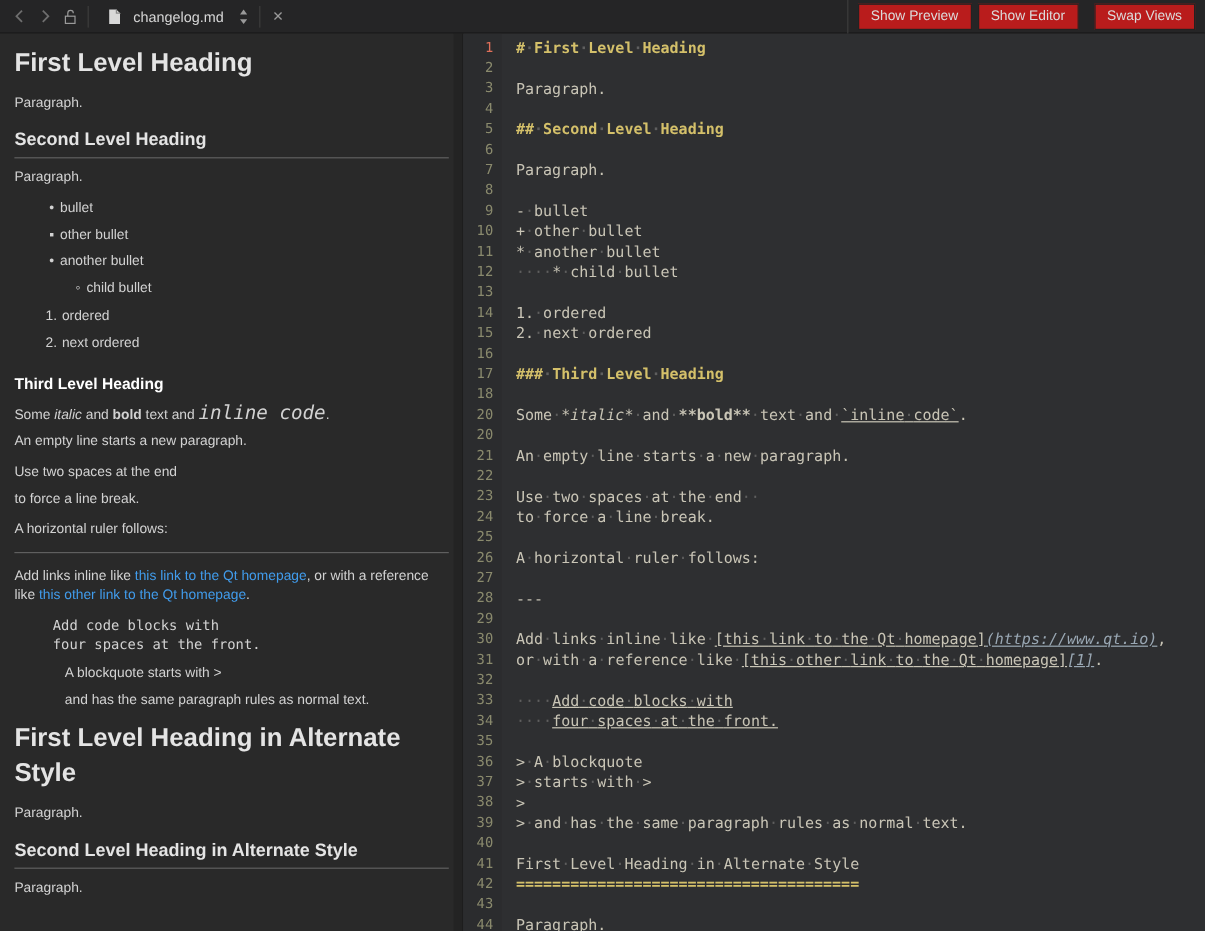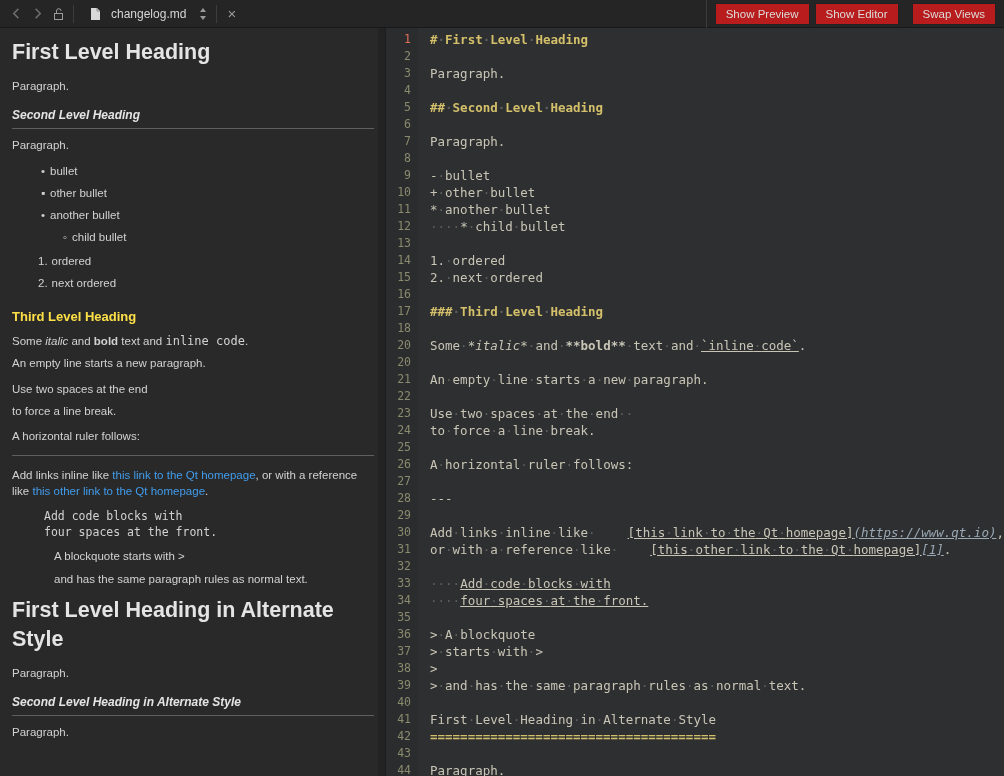--- a/index.html
+++ b/index.html
@@ -33,52 +33,52 @@
 
   
   .main { display:flex; height:748px; }
 
   
   .preview {
     width:378px; background:#292929; color:#d2d2d2;
     padding:2px 4px 0 12px; overflow:hidden; font-size:11.5px;
   }
   .pv-h1 { font-size:21.5px; font-weight:bold; color:#e4e4e4; margin:8px 0 12px; line-height:29px; }
-  .pv-h2 { font-size:12px; font-weight:bold; color:#e4e4e4; margin:14px 0 9px; padding-bottom:6px; border-bottom:1px solid #5f5f5f;font-style:italic; }
-  .pv-h3 { font-size:13px; font-weight:bold; color:#fde047; margin:15px 0 9px; }
+  .pv-h2 { font-size:15px; font-weight:bold; color:#e4e4e4; margin:14px 0 9px; padding-bottom:6px; border-bottom:1px solid #5f5f5f; }
+  .pv-h3 { font-size:13px; font-weight:bold; color:#ffffff; margin:15px 0 9px; }
   .pv-p  { font-size:11.5px; margin:7px 0; line-height:15px; }
   .pv-rich { font-size:11.5px; margin:7px 0; line-height:16px; }
   .pv-lines div { line-height:22px; }
   .pv-list, .pv-olist { margin:2px 0; }
   .pv-li { line-height:22px; padding-left:26px; }
   .pv-li.lv2 { padding-left:48px; }
   .pv-li .mk { display:inline-block; width:10px; margin-right:2px; text-align:center; }
   .pv-li .num { margin-right:4px; }
   .pv-hr { border:none; border-top:1px solid #5f5f5f; margin:11px 0 11px 0; height:0; }
   .pv-pre { font-family:"DejaVu Sans Mono", monospace; font-size:11.5px; line-height:16px; margin:9px 0 9px 32px; }
   .pv-bq { margin:9px 0; padding-left:42px; }
   .pv-bq .pv-p { margin:8px 0; }
   a.pv-link { color:#419cec; text-decoration:none; cursor:pointer; }
-  .pv-code { font-family:"DejaVu Sans Mono", monospace; font-size:12px; }
+  .pv-code { font-family:"DejaVu Sans Mono", monospace; font-size:16px;font-style:italic; }
 
   
   .divider { width:8px; background:#232323; border-right:1px solid #1d1d1d; }
 
   
   .editor { flex:1; background:#2e2f31; display:flex; font-family:"DejaVu Sans Mono", monospace; overflow:hidden; }
   .gutter { width:32px; background:#2b2c2e; padding:3px 7px 0 0; text-align:right; font-size:11.5px; color:#8a8a6d; }
   .ln { height:17px; line-height:17px; }
   .ln.current { color:#e0705a; }
   .codearea { flex:1; padding:3px 0 0 12px; font-size:12.5px; color:#c9c5b6; }
   .cl { height:17px; line-height:17px; white-space:pre; }
   .tk-h   { color:#d4c06a; font-weight:bold; }
   .tk-i   { font-style:italic; }
   .tk-b   { font-weight:bold; }
   .tk-code{ text-decoration:underline; }
-  .tk-link{ text-decoration:underline;margin-left:32px; }
+  .tk-link{ text-decoration:underline; }
   .tk-url { font-style:italic; text-decoration:underline; color:#9aa8b4; }
   .ws { color:#5f5f5f; }
 </style>
 </head>
 <body>
 
 <div class="topbar">
   <div class="nav-group">
     <span class="icon">
       <svg width="13" height="13" viewBox="0 0 14 14">

